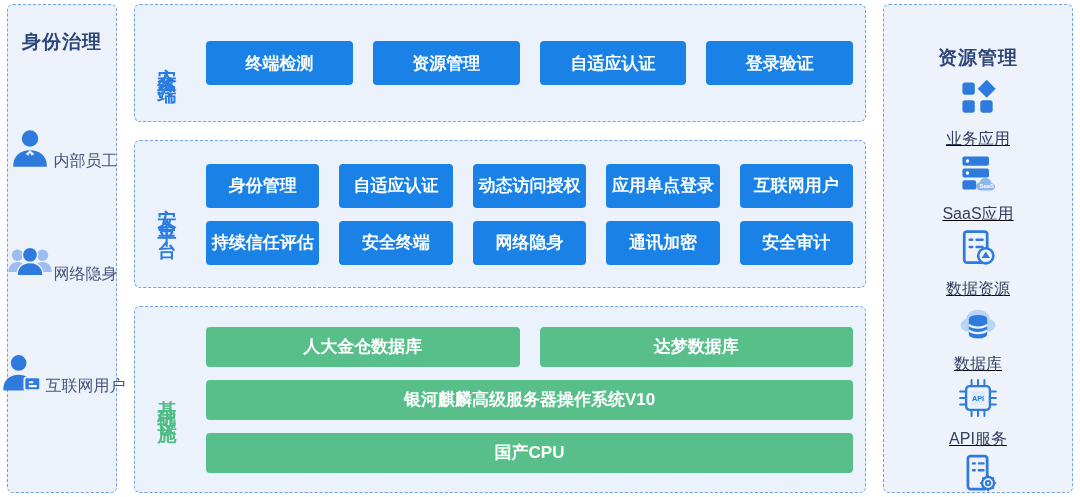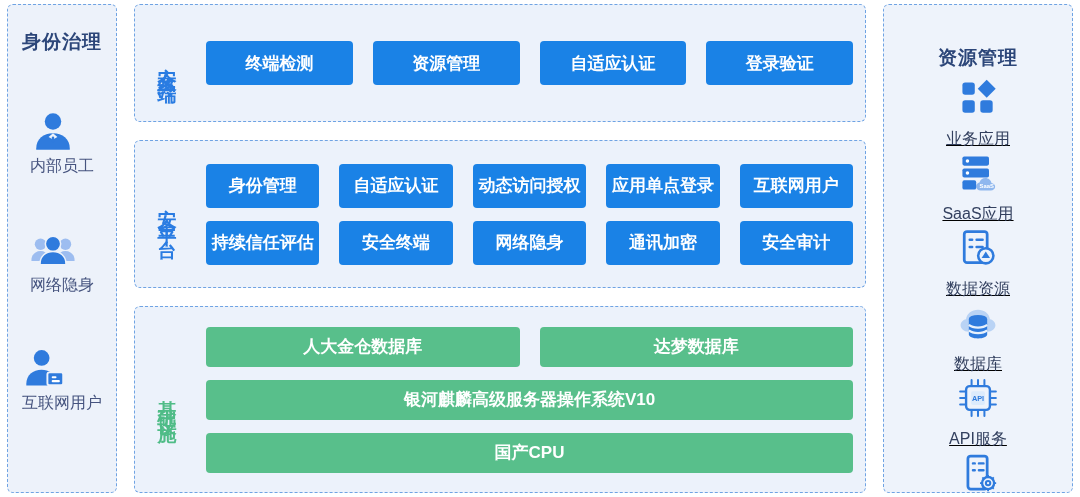--- a/index.html
+++ b/index.html
@@ -20,21 +20,21 @@
   .panel.right{width:190px;padding-top:40px;background:#eef3fb;}
   .panel-title{
     font-size:19px;font-weight:bold;color:#2c4679;letter-spacing:1px;
     white-space:nowrap;
   }
   .side-items{
     flex:1;align-self:stretch;
     display:flex;flex-direction:column;justify-content:space-evenly;
     align-items:center;padding:4px 0 28px;
   }
-  .side-item{display:flex;flex-direction:column;align-items:flex-start;gap:1px;}
+  .side-item{display:flex;flex-direction:row;align-items:flex-end;gap:1px;}
   .side-label{font-size:16px;color:#46547f;white-space:nowrap;}
 
   .middle{flex:1;display:flex;flex-direction:column;gap:18px;min-width:0;}
   .sec{
     box-sizing:border-box;
     border:1.6px dashed #6fa3e3;border-radius:6px;background:#ecf2fb;
     display:flex;align-items:stretch;
   }
   .sec1{height:118px;}
   .sec2{height:148px;}

